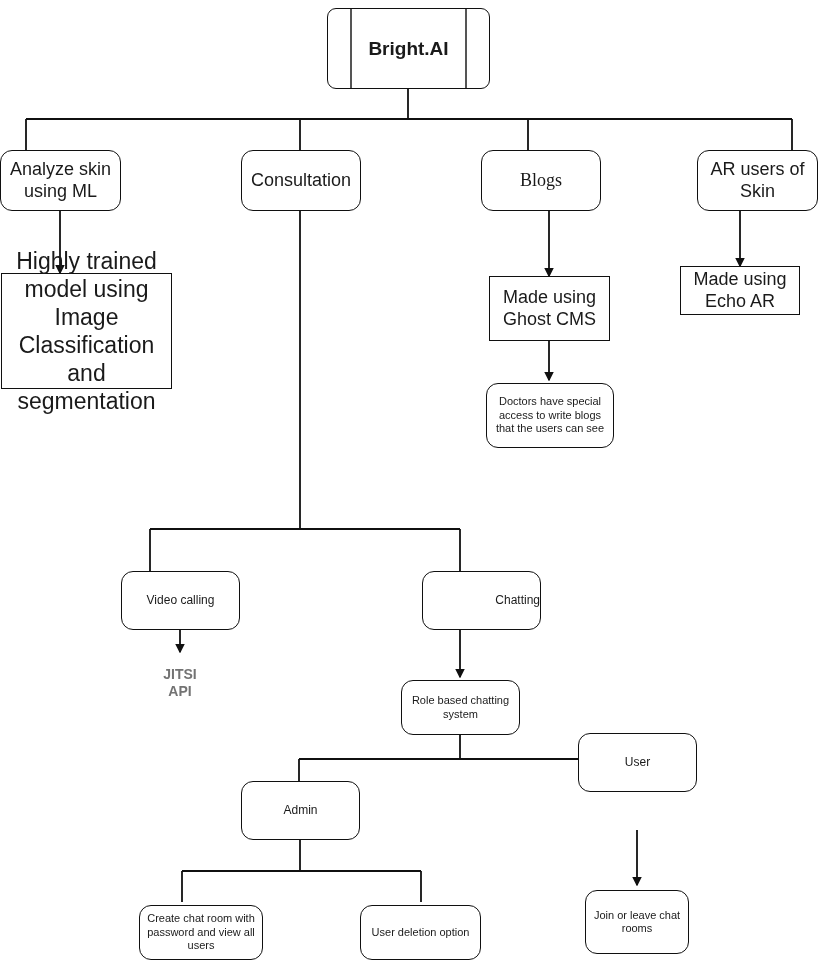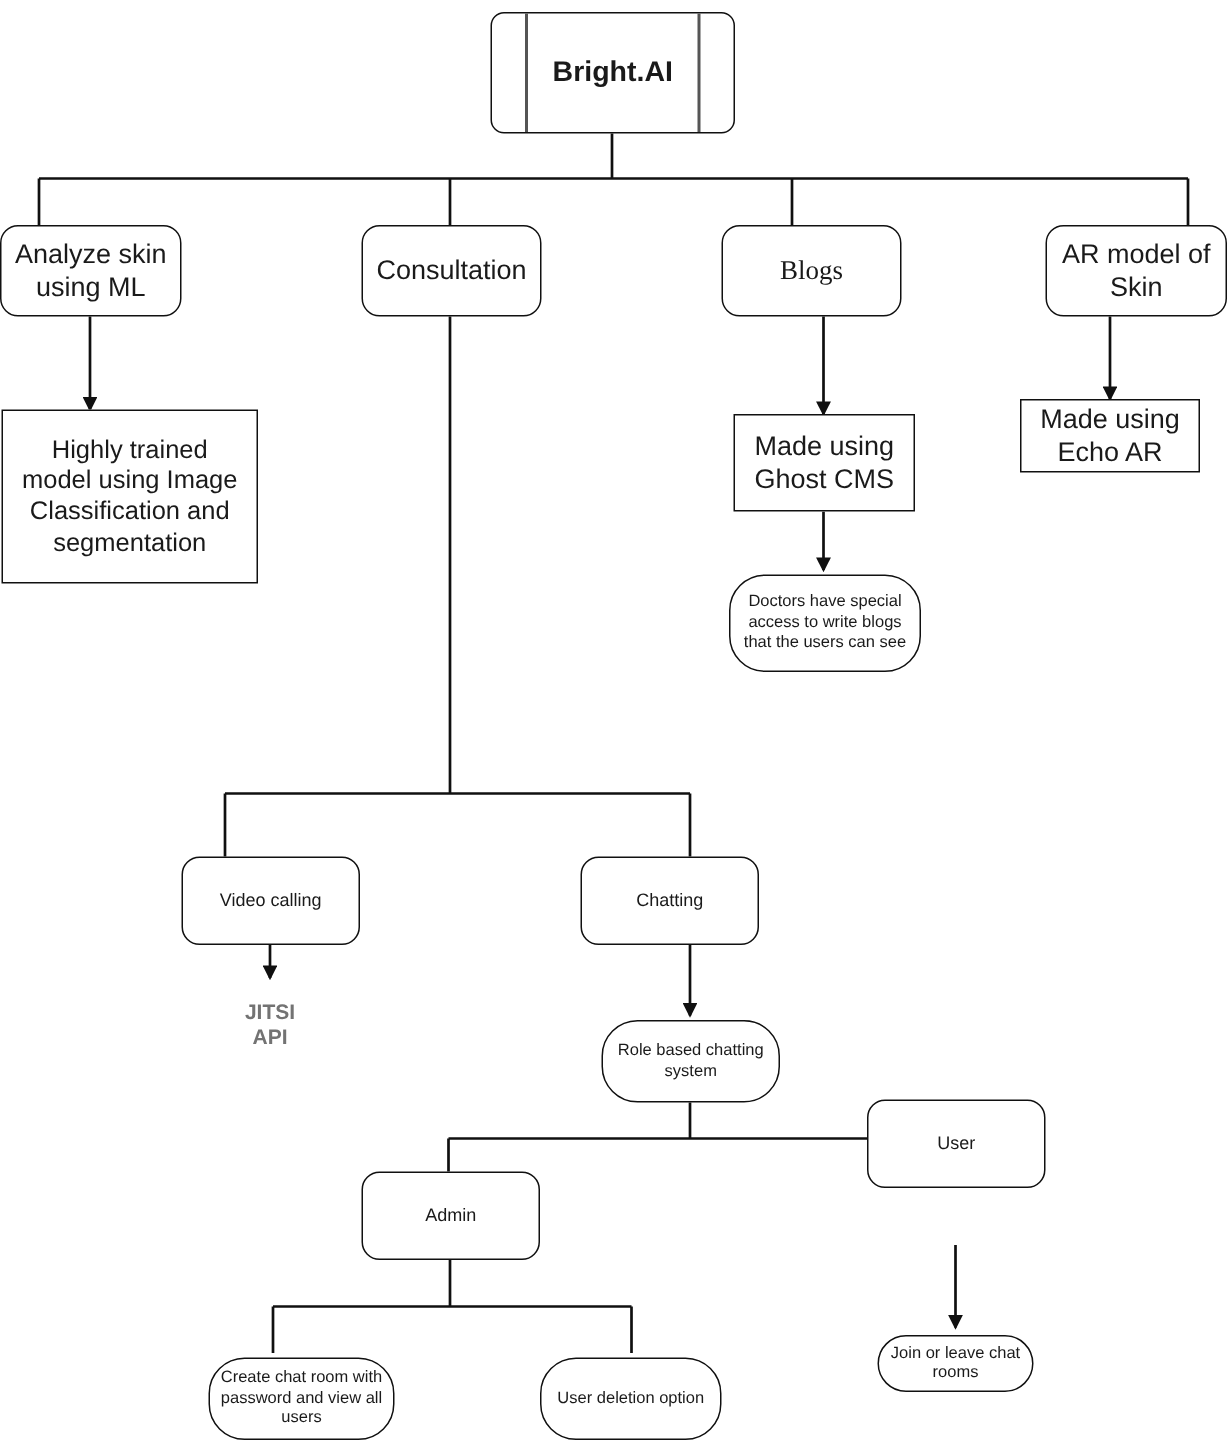--- a/index.html
+++ b/index.html
@@ -57,23 +57,23 @@
   .root-node .bar {
     position: absolute;
     top: 0;
     bottom: 0;
     width: 1.8px;
     background: #555555;
   }
   .root-node .bar.left  { left: 22px; }
   .root-node .bar.right { right: 22px; }
   .fs-18 { font-size: 18px; }
-  .fs-17 { font-size: 17px; }
+  .fs-17 { font-size: 23px; }
   .fs-12 { font-size: 12px; }
-  .fs-11 { font-size: 11px; border-radius: 24px; }
+  .fs-11 { font-size: 11px; }
 
   .plain-text {
     position: absolute;
     font-weight: bold;
     font-size: 14px;
     text-align: center;
     line-height: 1.25;
     white-space: pre-line;
     color: #737373;
   }
@@ -145,21 +145,21 @@
 
   <div class="node rounded fs-18" style="left:241px; top:150px; width:120px; height:61px;">
     <span class="label">Consultation</span>
   </div>
 
   <div class="node rounded fs-18" style="left:481px; top:150px; width:120px; height:61px;font-family:Liberation Serif, serif;">
     <span class="label">Blogs</span>
   </div>
 
   <div class="node rounded fs-18" style="left:697px; top:150px; width:121px; height:61px;">
-    <span class="label">AR model of
+    <span class="label">AR users of
 Skin</span>
   </div>
 
   <div class="node sharp fs-17" style="left:1px; top:273px; width:171px; height:116px;">
     <span class="label">Highly trained
 model using Image
 Classification and
 segmentation</span>
   </div>
 
@@ -176,21 +176,21 @@
   <div class="node rounded fs-11" style="left:486px; top:383px; width:128px; height:65px;">
     <span class="label">Doctors have special
 access to write blogs
 that the users can see</span>
   </div>
 
   <div class="node rounded fs-12" style="left:121px; top:571px; width:119px; height:59px;">
     <span class="label">Video calling</span>
   </div>
 
-  <div class="node rounded fs-12" style="left:387px; top:571px; width:119px; height:59px;">
+  <div class="node rounded fs-12" style="left:422px; top:571px; width:119px; height:59px;text-align:right;">
     <span class="label">Chatting</span>
   </div>
 
   <div class="plain-text" style="left:130px; top:648px; width:100px;">
     <span class="label">JITSI
 API</span>
   </div>
 
   <div class="node rounded fs-11" style="left:401px; top:680px; width:119px; height:55px;">
     <span class="label">Role based chatting
@@ -208,18 +208,18 @@
   <div class="node rounded fs-11" style="left:139px; top:905px; width:124px; height:55px;">
     <span class="label">Create chat room with
 password and view all
 users</span>
   </div>
 
   <div class="node rounded fs-11" style="left:360px; top:905px; width:121px; height:55px;">
     <span class="label">User deletion option</span>
   </div>
 
-  <div class="node rounded fs-11" style="left:585px; top:890px; width:104px; height:38px;">
+  <div class="node rounded fs-11" style="left:585px; top:890px; width:104px; height:64px;">
     <span class="label">Join or leave chat
 rooms</span>
   </div>
 
 </div>
 
 </body></html>

